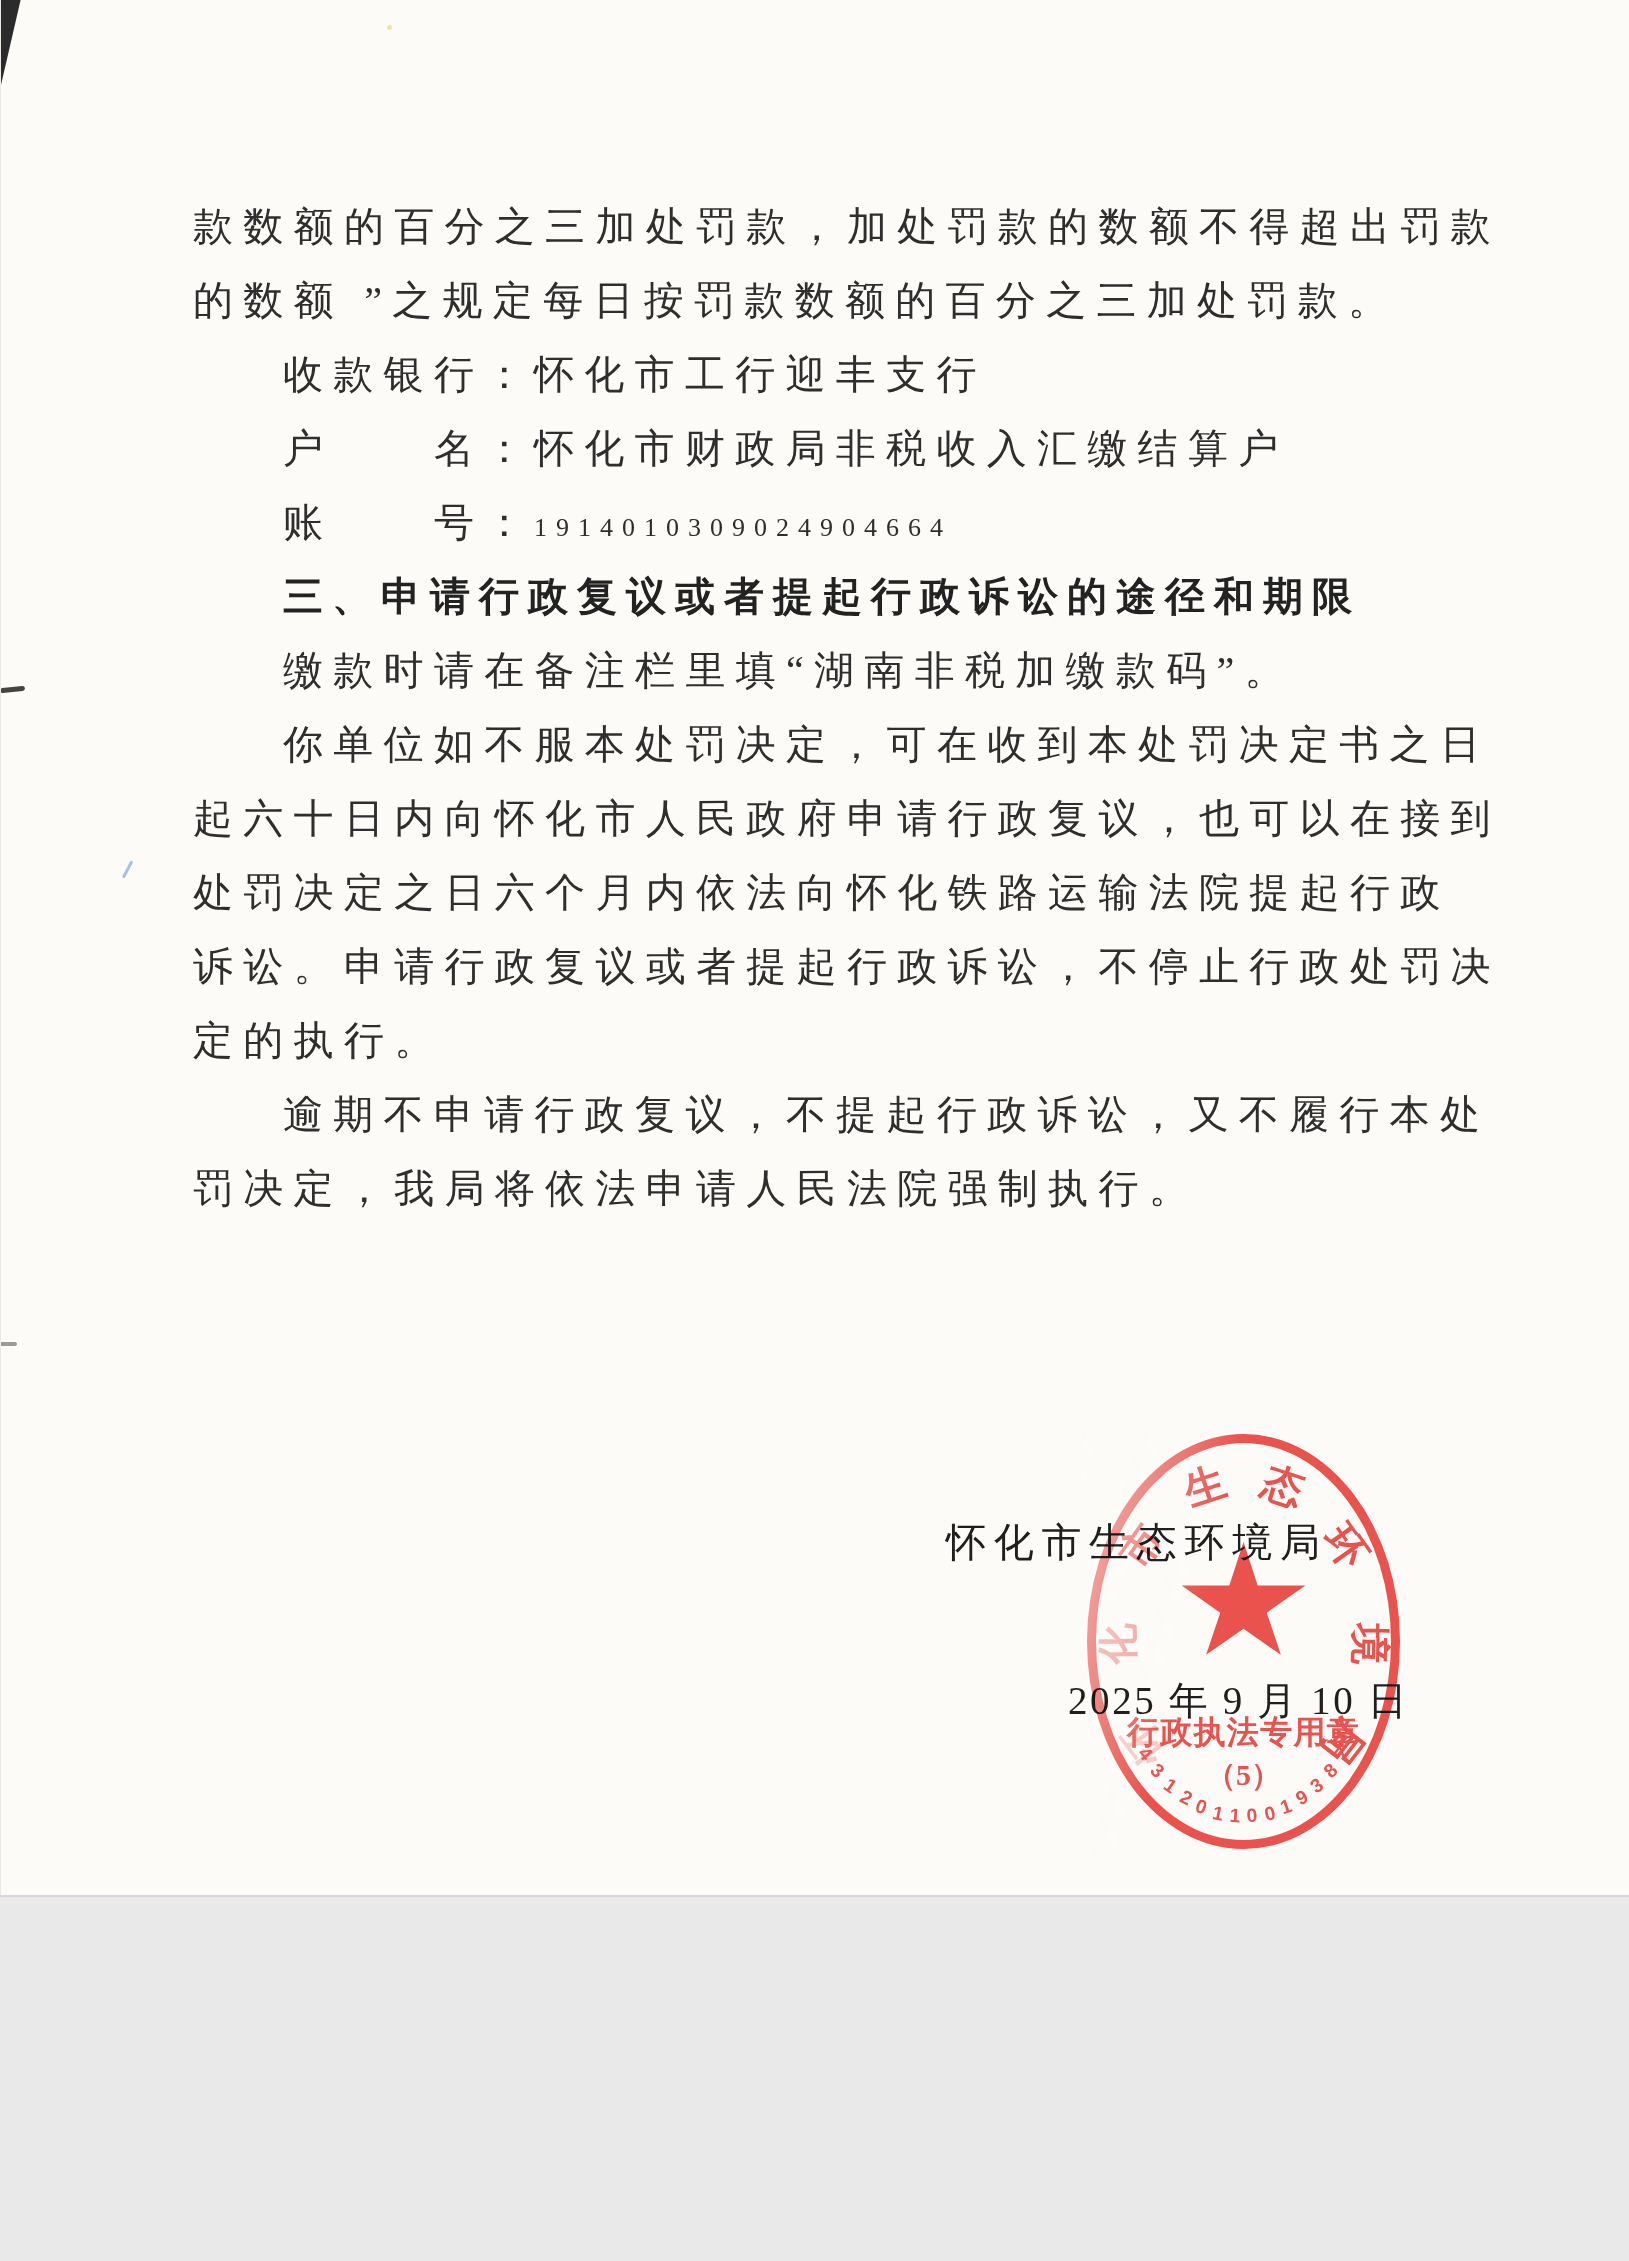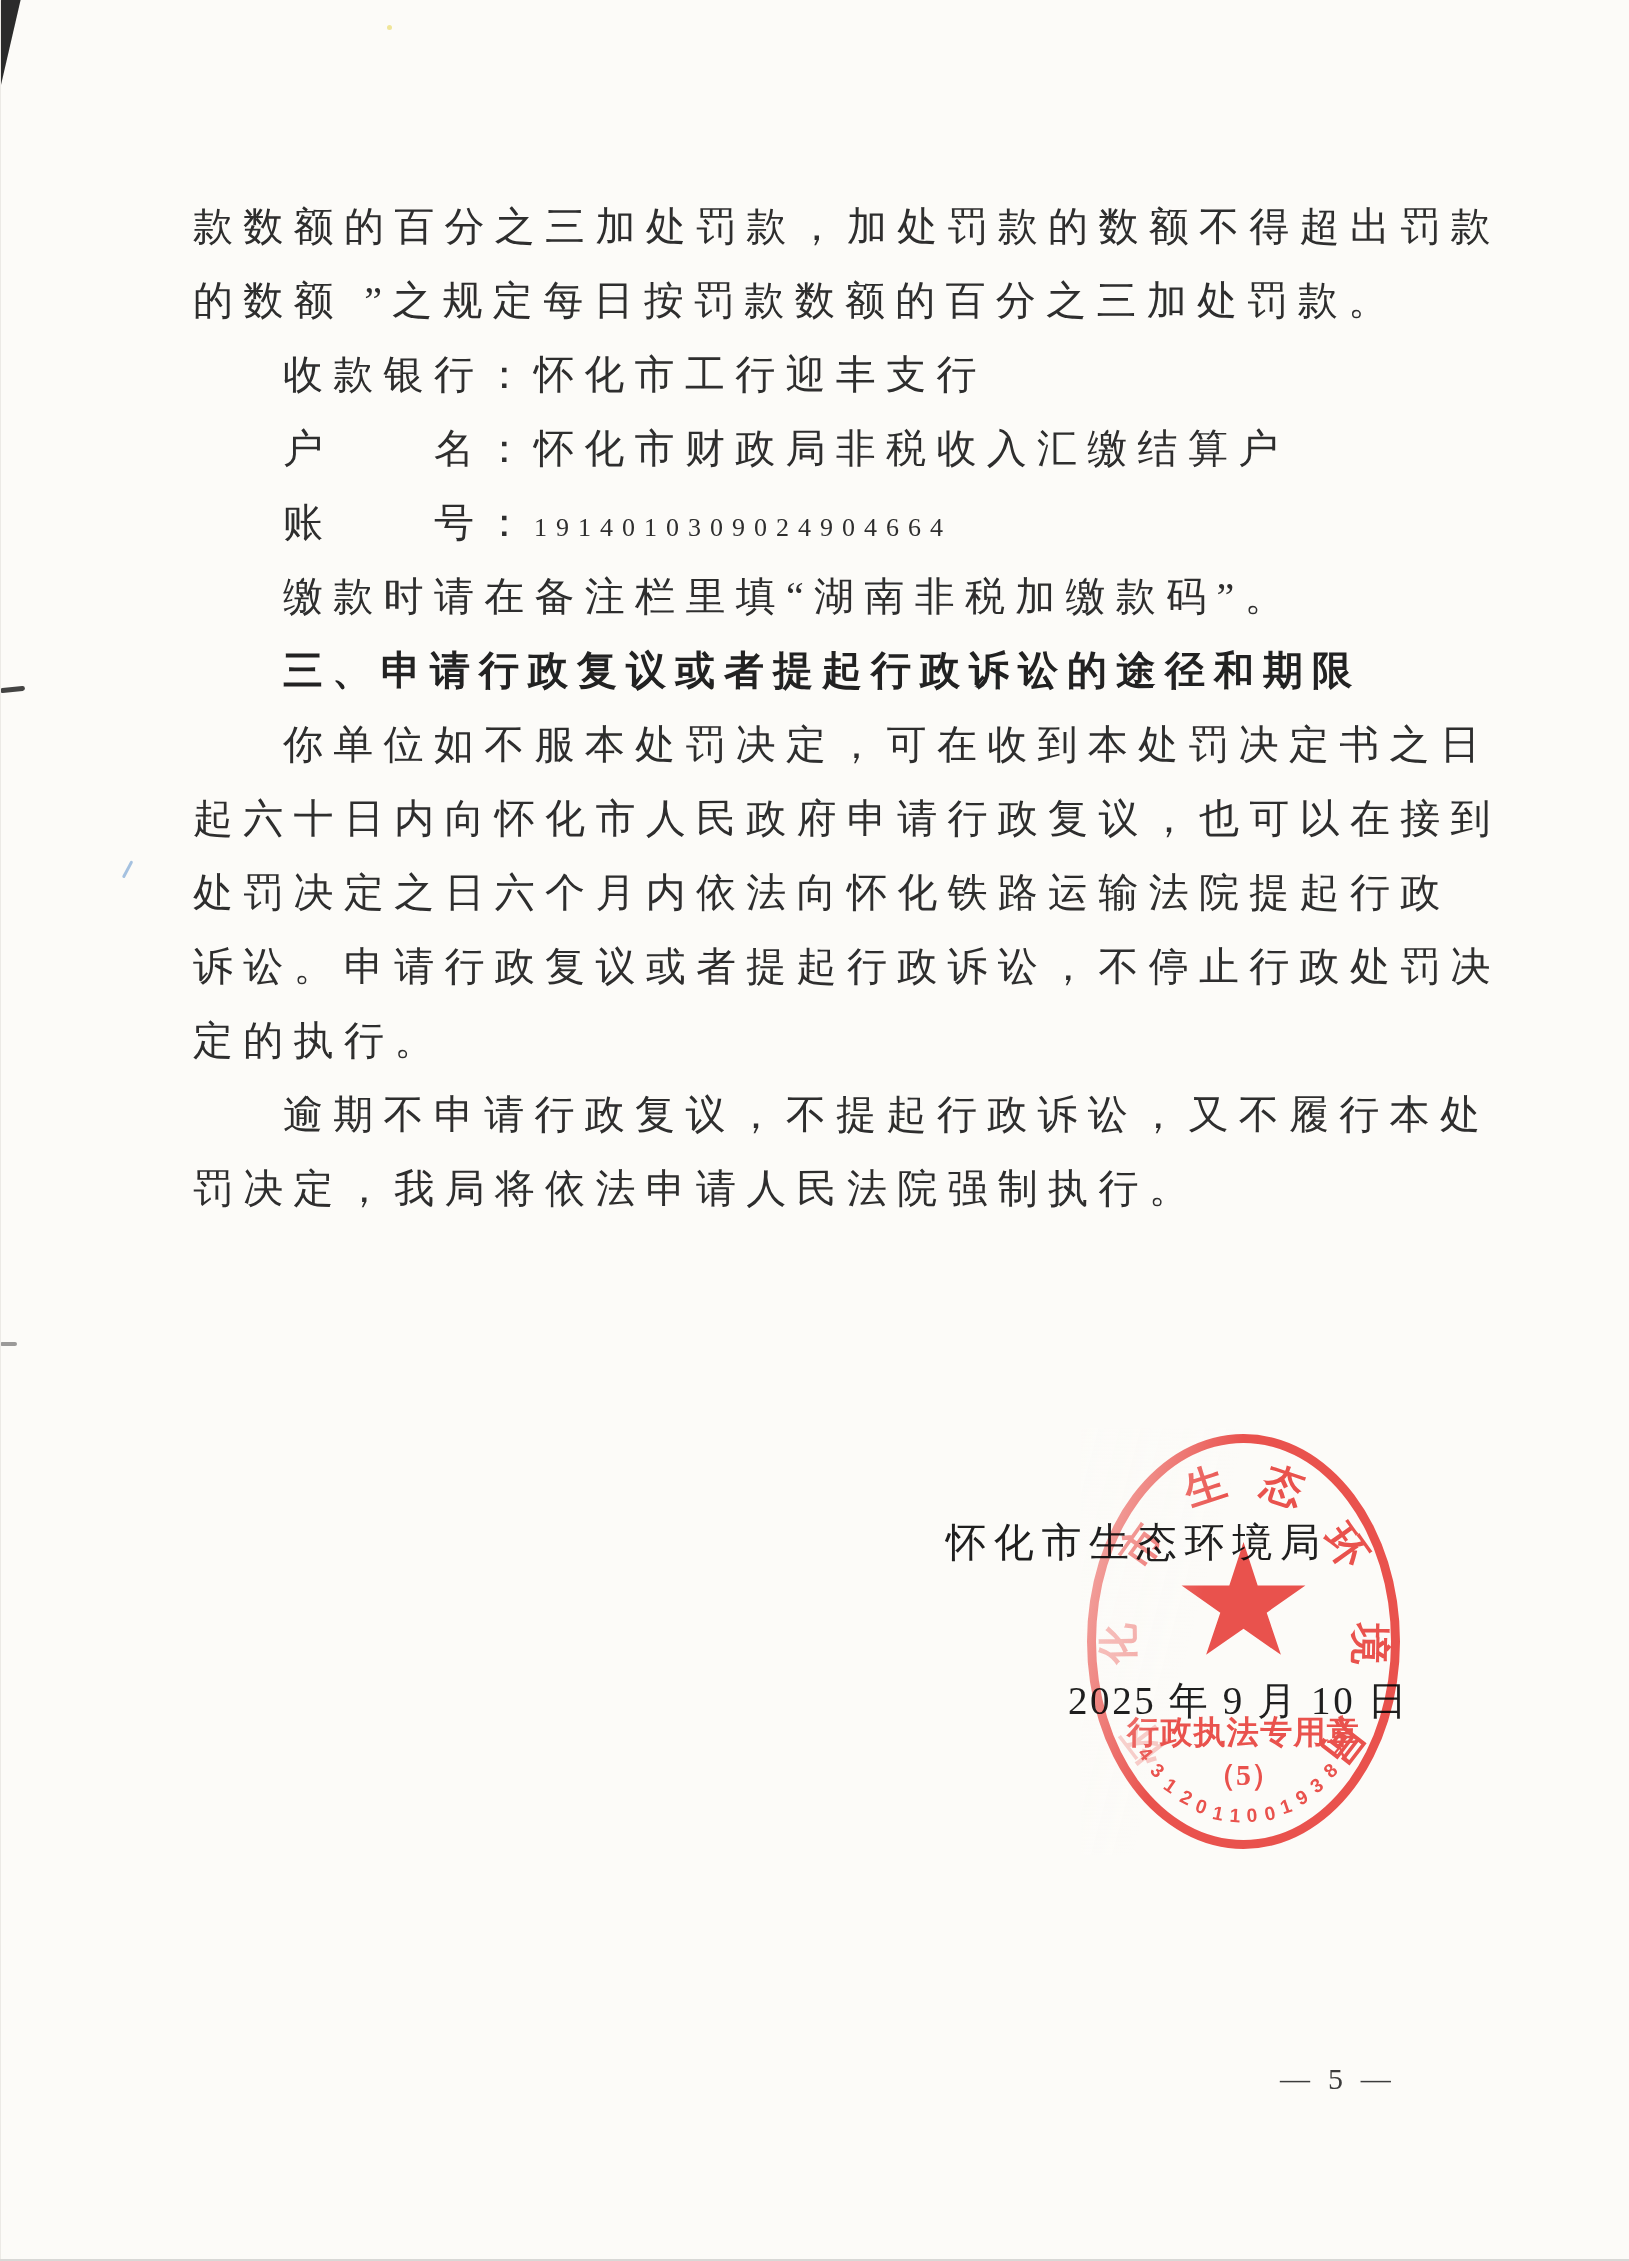--- a/index.html
+++ b/index.html
@@ -1,18 +1,18 @@
 <!DOCTYPE html>
 <html style="font-size:10.3px"><head>
 <meta charset="utf-8">
 <style>
   html,body{margin:0;padding:0;background:#e9e9e9;}
   .paper{
     position:relative;
-    width:1630px;height:2261px;
+    width:1630px;height:1897px;
     background:#fcfbf8;
     overflow:hidden;
     font-family:"Liberation Serif","DejaVu Serif",serif;
     color:#2d2d2d;
   }
   
   .bodytext{
     position:absolute;left:193px;top:190px;width:1328px;
   }
   .line{
@@ -135,23 +135,23 @@
     <div class="line indent bank">
       <span class="blabel">收款银行：</span><span class="bvalue">怀化市工行迎丰支行</span>
     </div>
     <div class="line indent bank">
       <span class="blabel">户　　名：</span><span class="bvalue">怀化市财政局非税收入汇缴结算户</span>
     </div>
     <div class="line indent bank">
       <span class="blabel">账　　号：</span><span class="bvalue digits">1914010309024904664</span>
     </div>
 
+    <div class="line indent heading">三、申请行政复议或者提起行政诉讼的途径和期限</div>
+
     <div class="line indent">缴款时请在备注栏里填“湖南非税加缴款码”。</div>
-
-    <div class="line indent heading">三、申请行政复议或者提起行政诉讼的途径和期限</div>
 
     <div class="line indent">你单位如不服本处罚决定，可在收到本处罚决定书之日</div>
     <div class="line">起六十日内向怀化市人民政府申请行政复议，也可以在接到</div>
     <div class="line">处罚决定之日六个月内依法向怀化铁路运输法院提起行政</div>
     <div class="line">诉讼。申请行政复议或者提起行政诉讼，不停止行政处罚决</div>
     <div class="line">定的执行。</div>
 
     <div class="line indent">逾期不申请行政复议，不提起行政诉讼，又不履行本处</div>
     <div class="line">罚决定，我局将依法申请人民法院强制执行。</div>
   </div>

